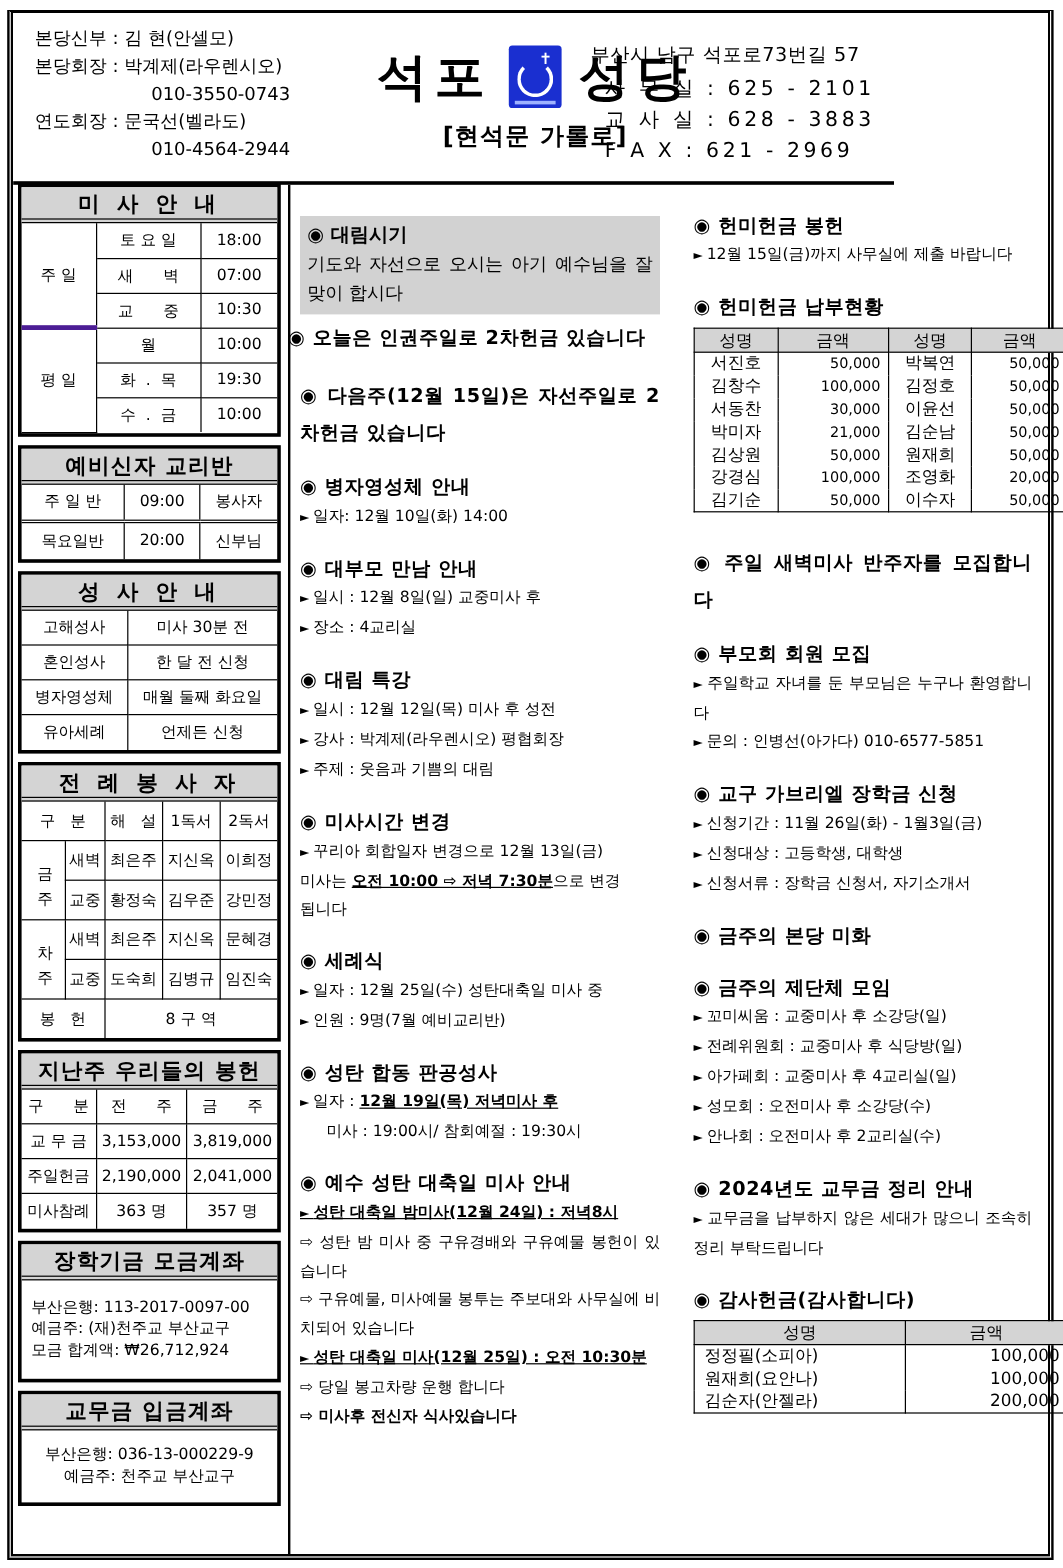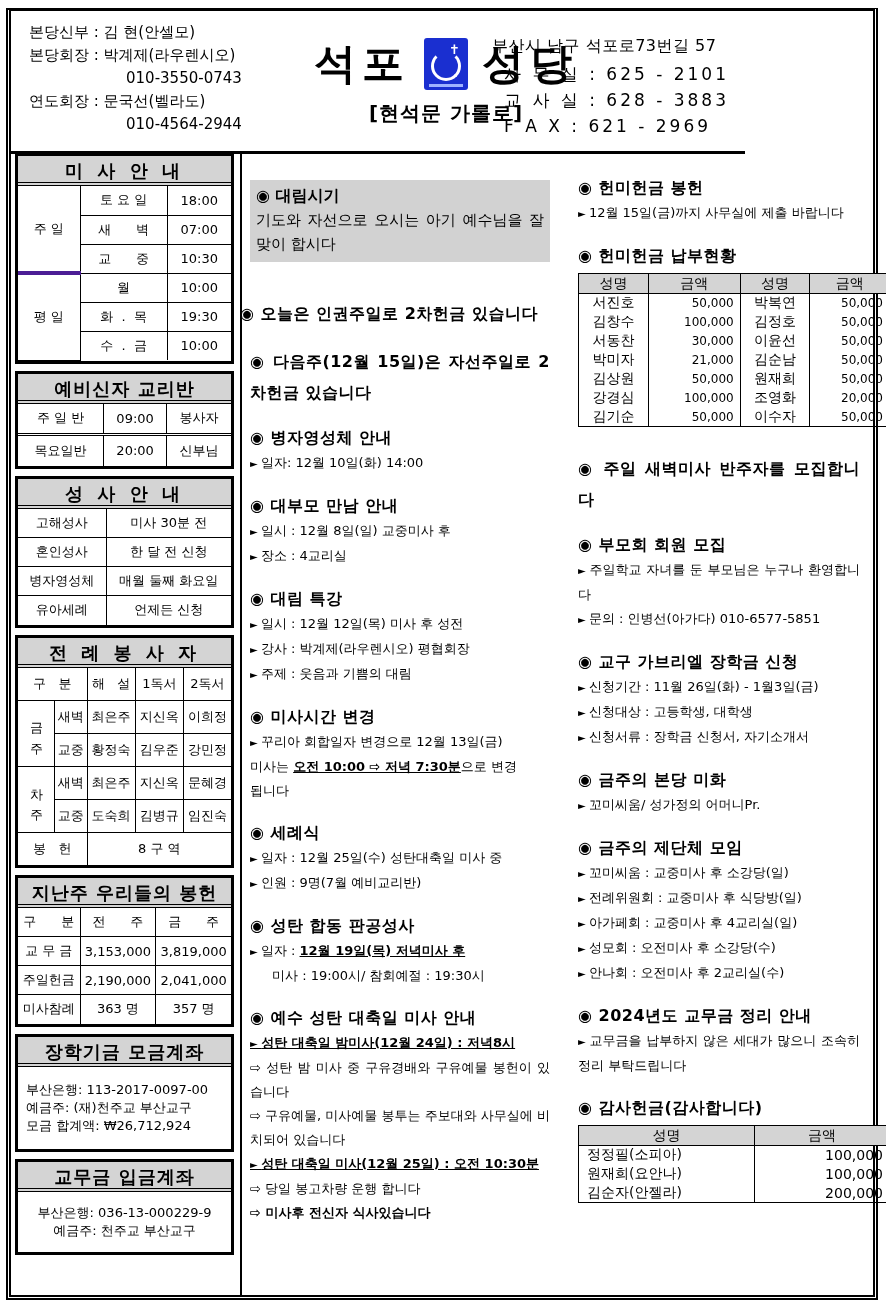--- a/index.html
+++ b/index.html
@@ -28,21 +28,21 @@
   table.t td { border: 1px solid #000; text-align: center; height: 29px; }
   table.t tr:first-child td { border-top: none; }
   table.t td:first-child { border-left: none; }
   table.t td:last-child { border-right: none; }
   table.t tr:last-child td { border-bottom: none; }
   .acct { font-size: 13px; line-height: 18px; padding: 14px 8px 14px 8px; }
   .acct.center { text-align: center; padding: 12px 6px; }
 
   .mid { position: absolute; left: 250px; top: 180px; width: 300px; }
   .right { position: absolute; left: 578px; top: 175px; width: 282px; }
-  .advent { background: #d2d2d2; padding: 4px 6px 6px 6px; margin-bottom: 36px; }
+  .advent { background: #d2d2d2; padding: 4px 6px 6px 6px; margin-bottom: 4px; }
   .advent .h { font-weight: bold; font-size: 16px; line-height: 24px; }
   .advent .b { font-size: 15px; line-height: 24px; text-align: justify; }
   .sec { margin-bottom: 17px; }
   .sec .h { font-weight: bold; font-size: 16px; line-height: 26px; letter-spacing: 0.5px; }
   .sec .h.big { line-height: 31px; text-align: justify; }
   .sec .l { font-size: 13px; line-height: 24px; }
   .sec .l.j { text-align: justify; }
   .u { text-decoration: underline; }
   .bold { font-weight: bold; }
   .bullet::before { content: "► "; font-size: 10px; }
@@ -382,21 +382,20 @@
     <div class="l bullet">문의 : 인병선(아가다) 010-6577-5851</div>
   </div>
   <div class="sec">
     <div class="h dot">교구 가브리엘 장학금 신청</div>
     <div class="l bullet">신청기간 : 11월 26일(화) - 1월3일(금)</div>
     <div class="l bullet">신청대상 : 고등학생, 대학생</div>
     <div class="l bullet">신청서류 : 장학금 신청서, 자기소개서</div>
   </div>
   <div class="sec">
     <div class="h dot">금주의 본당 미화</div>
-    <div class="l bullet">꼬미씨움/ 성가정의 어머니Pr.</div>
   </div>
   <div class="sec">
     <div class="h dot">금주의 제단체 모임</div>
     <div class="l bullet">꼬미씨움 : 교중미사 후 소강당(일)</div>
     <div class="l bullet">전례위원회 : 교중미사 후 식당방(일)</div>
     <div class="l bullet">아가페회 : 교중미사 후 4교리실(일)</div>
     <div class="l bullet">성모회 : 오전미사 후 소강당(수)</div>
     <div class="l bullet">안나회 : 오전미사 후 2교리실(수)</div>
   </div>
   <div class="sec">

